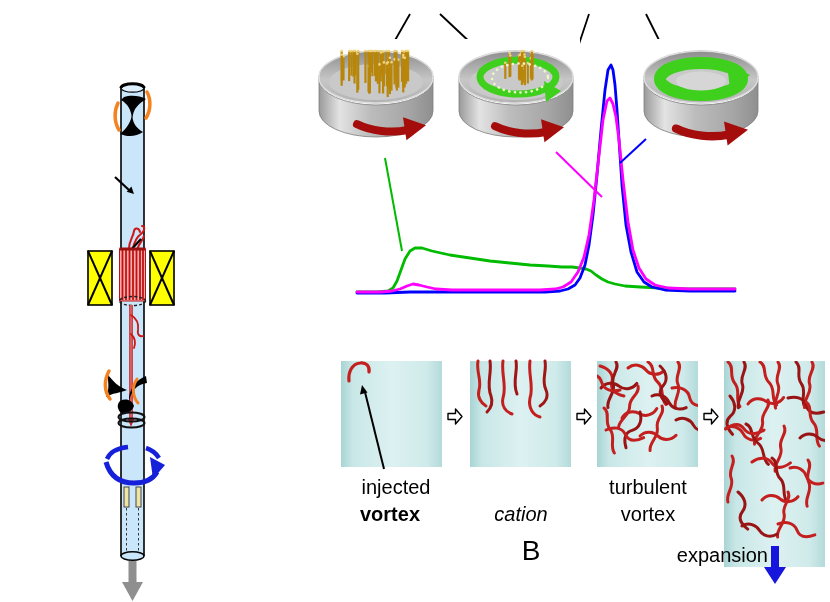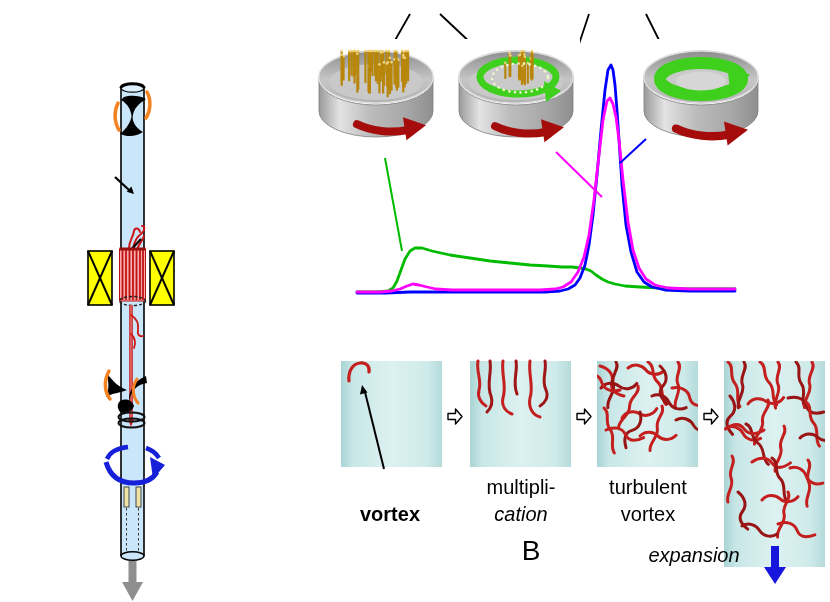--- a/index.html
+++ b/index.html
@@ -2,21 +2,21 @@
 <html><head>
 <meta charset="utf-8">
 <style>
   html,body{margin:0;padding:0;background:#ffffff;}
   .fig{position:relative;width:830px;height:602px;background:#fff;
        font-family:"Liberation Sans",sans-serif;overflow:hidden;}
   .fig svg{position:absolute;left:0;top:0;}
   .lbl{position:absolute;color:#000;font-size:20px;line-height:26px;
        text-align:center;white-space:nowrap;}
   .lbl.big{font-size:28px;}
-  .lbl.right{text-align:center;font-style:italic;}
+  .lbl.right{text-align:right;}
 </style>
 </head>
 <body>
 
 <div class="fig">
 <svg width="830" height="602" viewBox="0 0 830 602">
   <defs>
     <linearGradient id="cylWall" x1="0" y1="0" x2="1" y2="0">
       <stop offset="0" stop-color="#9a9a9a"></stop>
           <stop offset="0.18" stop-color="#e3e3e3"></stop>
@@ -399,20 +399,20 @@
     <g fill="#fff" stroke="#000" stroke-width="1.4" stroke-linejoin="round">
       <polygon points="448,413.5 455.5,413.5 455.5,409 462,416.5 455.5,424 455.5,419.5 448,419.5"></polygon>
       <polygon points="577,413.5 584.5,413.5 584.5,409 591,416.5 584.5,424 584.5,419.5 577,419.5"></polygon>
       <polygon points="704,413.5 711.5,413.5 711.5,409 718,416.5 711.5,424 711.5,419.5 704,419.5"></polygon>
     </g>
 
     <polygon points="771,546 779,546 779,567 786,567 775,584 764,567 771,567" fill="#1616dd"></polygon>
   </g>
 </svg>
 
+<div class="lbl" style="left:346px;top:474px;width:100px;">injected</div>
 <div class="lbl" style="left:340px;top:501px;width:100px;font-weight:bold;">vortex</div>
-<div class="lbl" style="left:471px;top:474px;width:100px;">multipli-</div>
 <div class="lbl" style="left:471px;top:501px;width:100px;font-style:italic;">cation</div>
 <div class="lbl" style="left:598px;top:474px;width:100px;text-align:center;">turbulent</div>
 <div class="lbl" style="left:598px;top:501px;width:100px;">vortex</div>
 <div class="lbl big" style="left:505px;top:538px;width:52px;">B</div>
 <div class="lbl right" style="left:620px;top:542px;width:148px;">expansion</div>
 </div>
 
 </body></html>

